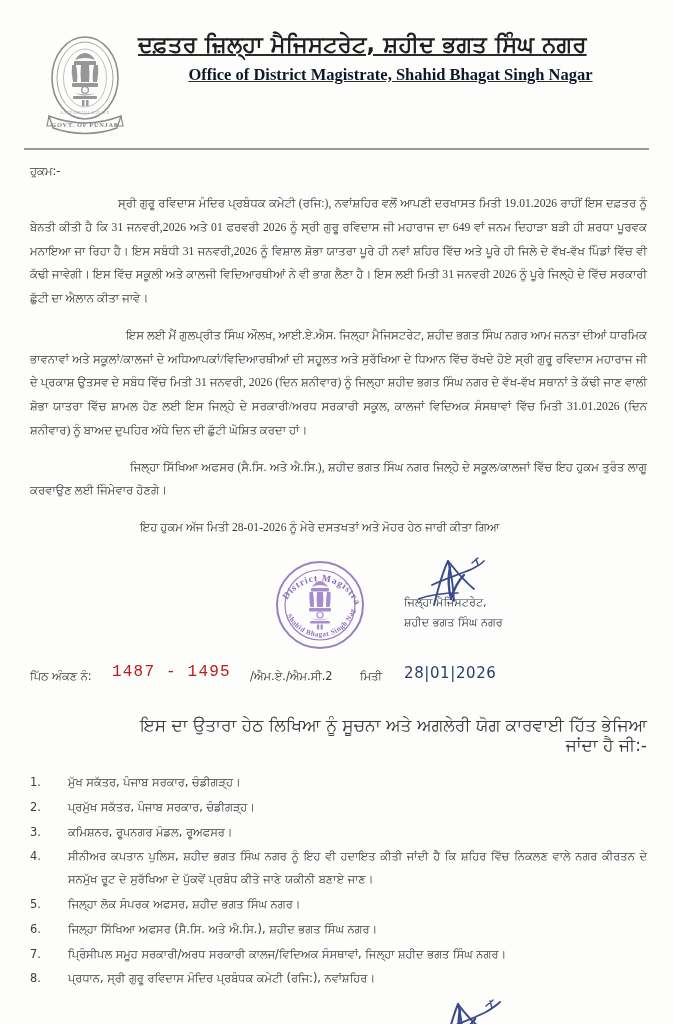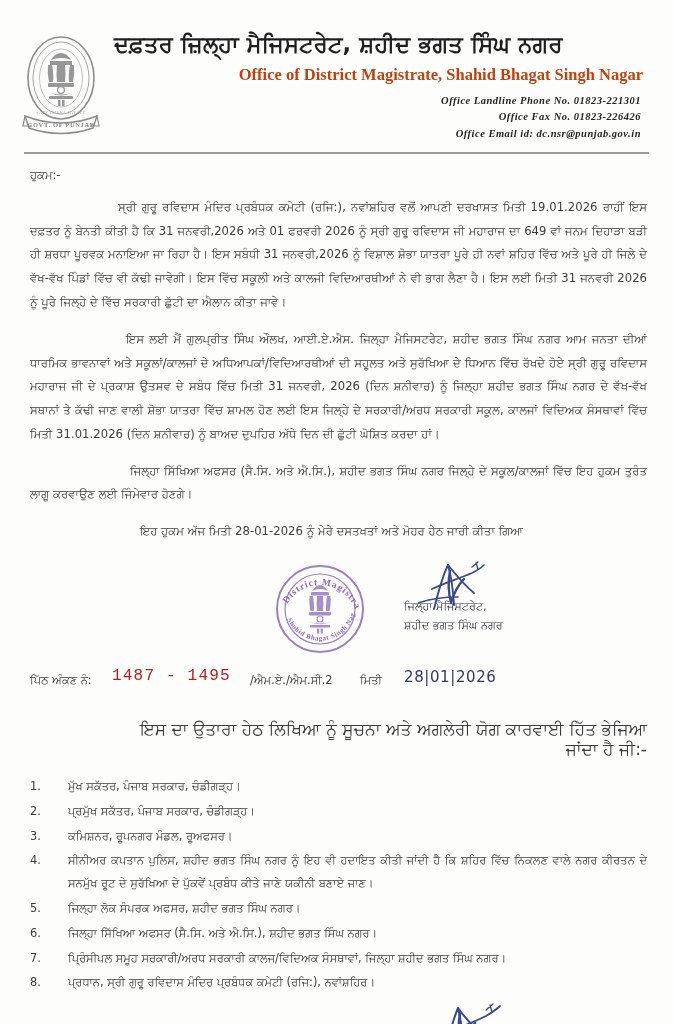--- a/index.html
+++ b/index.html
@@ -21,23 +21,24 @@
     position: relative;
     width: 673px;
     height: 1024px;
     background: #fdfdfc;
     padding: 0;
   }
 
   
   .letterhead {
     position: relative;
-    padding: 24px 24px 0 12px;
+    padding: 24px 24px 0 36px;
     display: flex;
     align-items: flex-start;
+    text-decoration: underline;
   }
 
   .emblem-wrap {
     width: 98px;
     flex: 0 0 98px;
     display: flex;
     justify-content: center;
     padding-top: 6px;
   }
 
@@ -60,23 +61,23 @@
     letter-spacing: 0.2px;
     color: #1f1f1f;
     line-height: 1.25;
     white-space: nowrap;
   }
 
   .head-english {
     font-family: "Liberation Serif", "DejaVu Serif", serif;
     font-size: 16.5px;
     font-weight: 700;
-    color: #c2410c;
+    color: #0f172a;
     margin-top: 7px;
-    text-align: right;
+    text-align: center;
     padding-right: 6px;
     white-space: nowrap;
   }
 
   .contact-block {
     margin-top: 8px;
     text-align: right;
     padding-right: 8px;
     font-family: "Liberation Serif", "DejaVu Serif", serif;
     font-style: italic;
@@ -105,20 +106,21 @@
     margin-bottom: 14px;
   }
 
   .para {
     font-size: 11.6px;
     line-height: 2.05;
     text-align: justify;
     color: #3c3c3c;
     margin: 0 0 13px 0;
     letter-spacing: 0.05px;
+    font-family: Liberation Serif, serif;
   }
   .para .indent { display: inline-block; width: 88px; }
   .para.p2 .indent { width: 96px; }
   .para.p3 .indent { width: 100px; }
   .para.p4 .indent { width: 110px; }
 
   
   .sign-zone-1 {
     position: relative;
     height: 112px;
@@ -271,25 +273,20 @@
         <path d="M6 86 q36 14 72 0 l-4 12 q-32 11 -64 0 z" fill="none" stroke="#6d6d6d" stroke-width="1.4"></path>
         <path d="M6 86 l-2 10 l8 0" fill="none" stroke="#6d6d6d" stroke-width="1.2"></path>
         <path d="M78 86 l2 10 l-8 0" fill="none" stroke="#6d6d6d" stroke-width="1.2"></path>
         <text x="42" y="97" font-size="6.4" fill="#5f5f5f" text-anchor="middle" font-family="Liberation Serif, serif" font-weight="bold" letter-spacing="0.7">GOVT. OF PUNJAB</text>
       </svg>
     </div>
 
     <div class="head-text">
       <div class="head-punjabi">ਦਫ਼ਤਰ ਜ਼ਿਲ੍ਹਾ ਮੈਜਿਸਟਰੇਟ, ਸ਼ਹੀਦ ਭਗਤ ਸਿੰਘ ਨਗਰ</div>
       <div class="head-english">Office of District Magistrate, Shahid Bhagat Singh Nagar</div>
-      <div class="contact-block">
-        <div>Office Landline Phone No. 01823-221301</div>
-        <div>Office Fax No. 01823-226426</div>
-        <div>Office Email id: dc.nsr@punjab.gov.in</div>
-      </div>
     </div>
   </div>
 
   <div class="rule"></div>
 
   <div class="body-area">
 
     <div class="label-hukam">ਹੁਕਮ:-</div>
 
     <p class="para p1"><span class="indent"></span><span>ਸ੍ਰੀ ਗੁਰੂ ਰਵਿਦਾਸ ਮੰਦਿਰ ਪ੍ਰਬੰਧਕ ਕਮੇਟੀ (ਰਜਿ:), ਨਵਾਂਸ਼ਹਿਰ ਵਲੋਂ ਆਪਣੀ ਦਰਖਾਸਤ ਮਿਤੀ 19.01.2026 ਰਾਹੀਂ ਇਸ ਦਫ਼ਤਰ ਨੂੰ ਬੇਨਤੀ ਕੀਤੀ ਹੈ ਕਿ 31 ਜਨਵਰੀ,2026 ਅਤੇ 01 ਫਰਵਰੀ 2026 ਨੂੰ ਸ੍ਰੀ ਗੁਰੂ ਰਵਿਦਾਸ ਜੀ ਮਹਾਰਾਜ ਦਾ 649 ਵਾਂ ਜਨਮ ਦਿਹਾੜਾ ਬੜੀ ਹੀ ਸ਼ਰਧਾ ਪੂਰਵਕ ਮਨਾਇਆ ਜਾ ਰਿਹਾ ਹੈ। ਇਸ ਸਬੰਧੀ 31 ਜਨਵਰੀ,2026 ਨੂੰ ਵਿਸ਼ਾਲ ਸ਼ੋਭਾ ਯਾਤਰਾ ਪੂਰੇ ਹੀ ਨਵਾਂ ਸ਼ਹਿਰ ਵਿੱਚ ਅਤੇ ਪੂਰੇ ਹੀ ਜਿਲੇ ਦੇ ਵੱਖ-ਵੱਖ ਪਿੰਡਾਂ ਵਿੱਚ ਵੀ ਕੱਢੀ ਜਾਵੇਗੀ। ਇਸ ਵਿੱਚ ਸਕੂਲੀ ਅਤੇ ਕਾਲਜੀ ਵਿਦਿਆਰਥੀਆਂ ਨੇ ਵੀ ਭਾਗ ਲੈਣਾ ਹੈ। ਇਸ ਲਈ ਮਿਤੀ 31 ਜਨਵਰੀ 2026 ਨੂੰ ਪੂਰੇ ਜਿਲ੍ਹੇ ਦੇ ਵਿੱਚ ਸਰਕਾਰੀ ਛੁੱਟੀ ਦਾ ਐਲਾਨ ਕੀਤਾ ਜਾਵੇ।</span></p>

